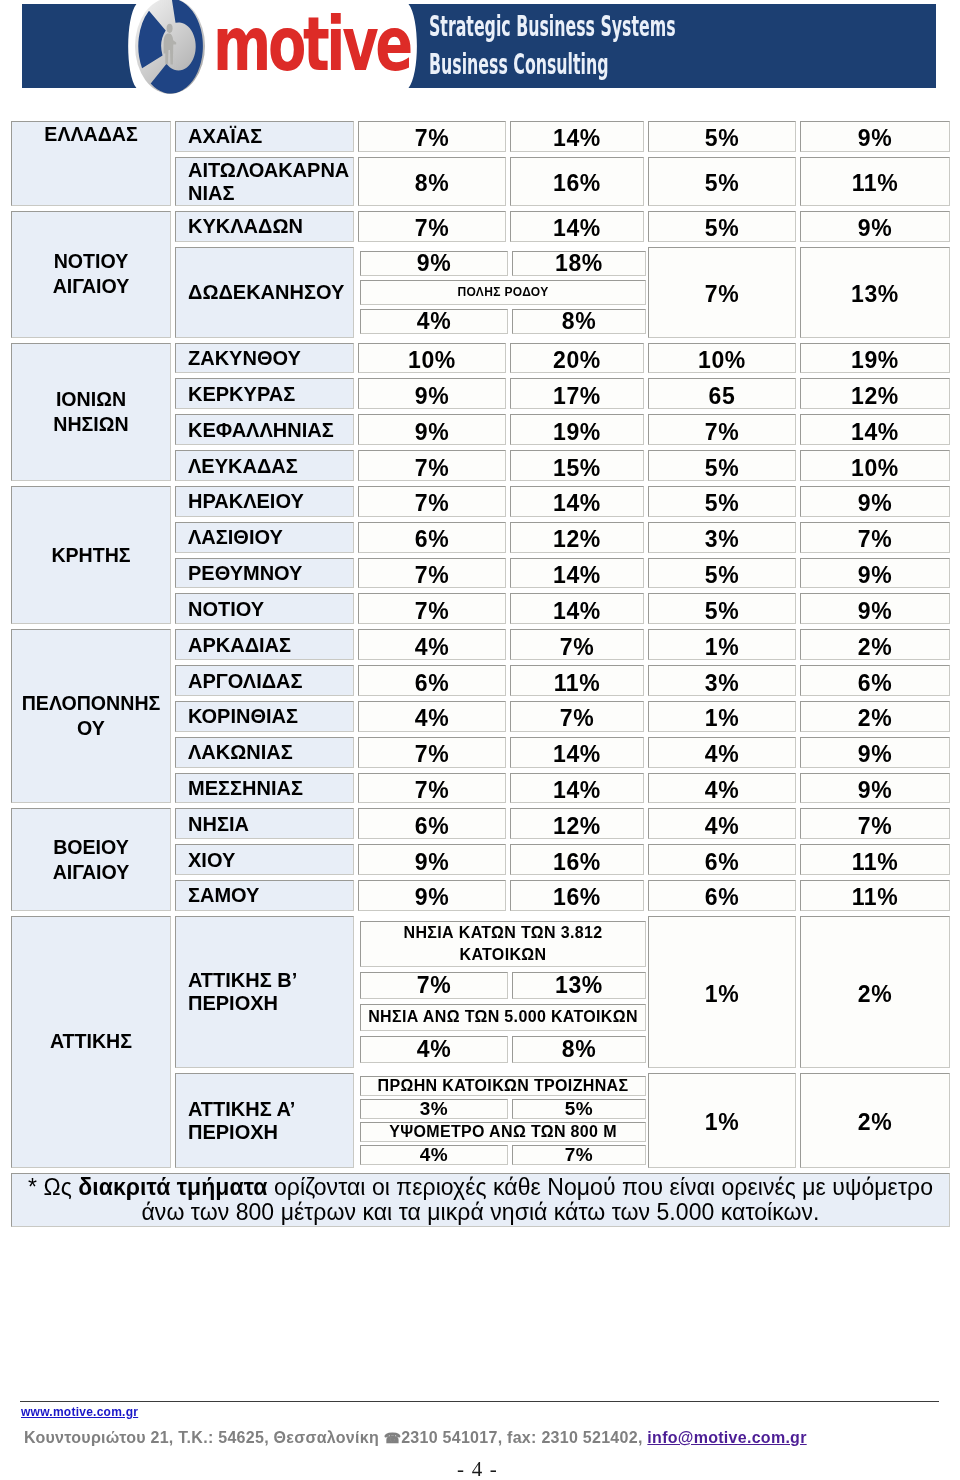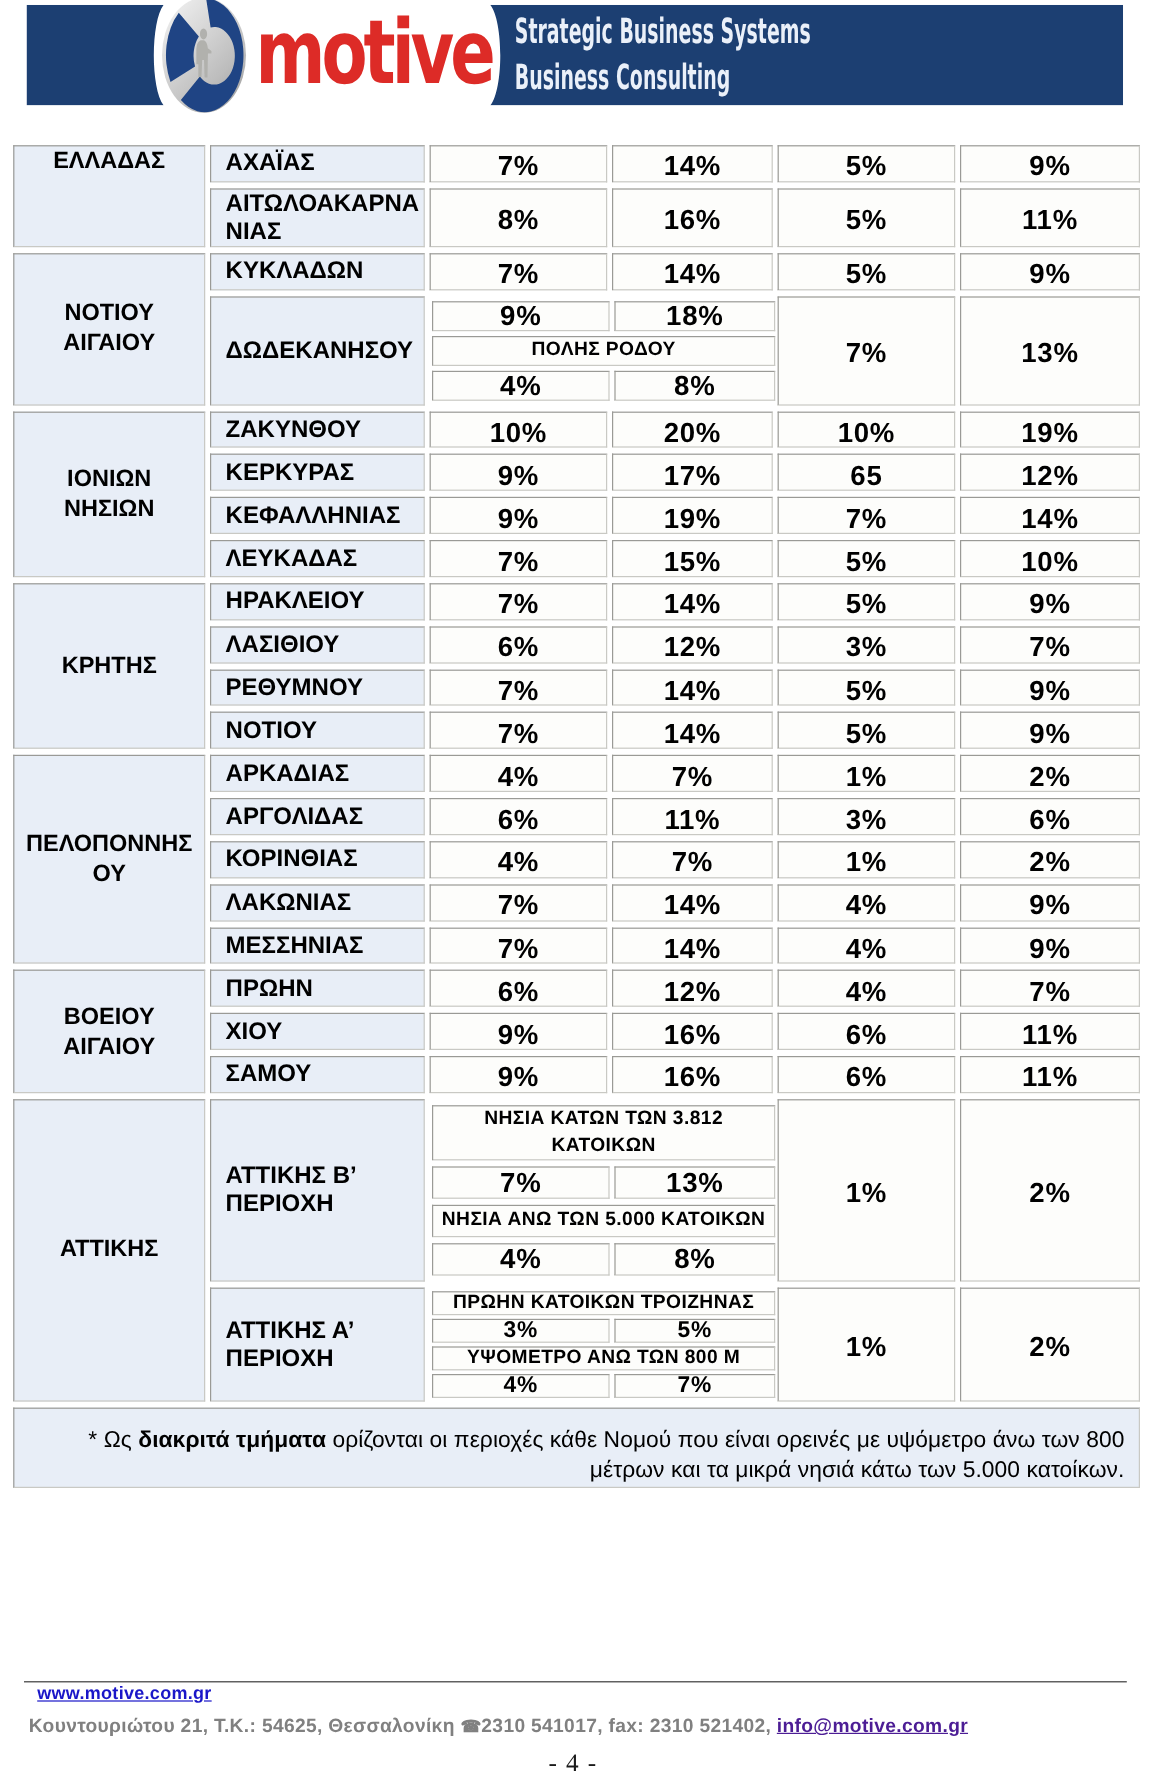--- a/index.html
+++ b/index.html
@@ -33,43 +33,43 @@
   #tbl td.nom{background:#e8eef7;letter-spacing:0;font-size:20px;line-height:23px;text-align:left;
               padding:1px 3px 0 12px;overflow-wrap:break-word;word-break:break-word;}
   #tbl td.nestwrap{padding:0;border:none;background:transparent;}
 
   .inner{width:290px;border-collapse:separate;border-spacing:4px 4px;margin:0 0 0 -2px;table-layout:fixed;}
   .inner col.ic1{width:148px}.inner col.ic2{width:134px}
   .inner tr{height:25px;}
   .inner td{border:1px solid #9a9a96;border-right-color:#c9c9c4;border-bottom-color:#c9c9c4;background:#fdfdfb;text-align:center;
             box-sizing:border-box;font-weight:bold;font-size:23px;line-height:23px;
             padding:0;vertical-align:middle;letter-spacing:0.6px;}
-  .inner td.cap{font-size:16px;line-height:20px;letter-spacing:0.35px;padding:0 3px;}
+  .inner td.cap{font-size:12px;line-height:20px;letter-spacing:0.35px;padding:0 3px;}
 
   
   #tbl > tbody > tr:nth-child(21) .inner{border-spacing:4px 5px;}
   #tbl > tbody > tr:nth-child(21) .inner tr{height:27px;}
   #tbl > tbody > tr:nth-child(21) .inner td{line-height:24px;}
   #tbl > tbody > tr:nth-child(21) .inner td.cap{font-size:16px;line-height:22px;}
   
   #tbl > tbody > tr:nth-child(22) .inner{border-spacing:4px 3px;}
   #tbl > tbody > tr:nth-child(22) .inner tr{height:19px;}
   #tbl > tbody > tr:nth-child(22) .inner td{line-height:18px;font-size:19px;}
   #tbl > tbody > tr:nth-child(22) .inner td.cap{font-size:16px;line-height:18px;}
 
-  #tbl > tbody > tr > td#foot-note{background:#e8eef7;font-weight:normal;font-size:19px;
-             text-align:right;line-height:25px;padding:14px 12px 1px;white-space:normal;
+  #tbl > tbody > tr > td#foot-note{background:#e8eef7;font-weight:normal;font-size:23px;
+             text-align:center;line-height:25px;padding:1px 12px 1px;white-space:normal;
              letter-spacing:0.05px;}
   #foot-note b{font-weight:bold;}
 
   
   #ftr{position:absolute;left:20px;top:1401px;width:920px;}
   #ftr .rule{border-top:1.6px solid #3b3b3b;width:919px;}
-  #ftr .site{font-size:15px;font-weight:bold;color:#1a16c8;text-decoration:underline;
-             margin-top:0px;margin-left:11px;letter-spacing:0.25px;line-height:20px;}
+  #ftr .site{font-size:12px;font-weight:bold;color:#1a16c8;text-decoration:underline;
+             margin-top:0px;margin-left:1px;letter-spacing:0.25px;line-height:20px;}
   #ftr .addr{font-size:16px;font-weight:bold;color:#808080;margin-top:6px;margin-left:4px;
              letter-spacing:0.28px;line-height:20px;white-space:nowrap;}
   #ftr .addr a{color:#4c1d95;text-decoration:underline;}
   #ftr .faxicon{font-size:14px;letter-spacing:0;}
   #pageno{position:absolute;left:0;top:1458px;width:955px;text-align:center;
           font-size:21px;color:#1a1a1a;font-weight:normal;line-height:22px;letter-spacing:1.2px;
           font-family:"Liberation Serif",serif;}
 </style>
 </head>
 <body>
@@ -269,21 +269,21 @@
       </tr>
       <tr>
         <td class="nom">ΜΕΣΣΗΝΙΑΣ</td>
         <td class="num">7%</td>
         <td class="num">14%</td>
         <td class="num">4%</td>
         <td class="num">9%</td>
       </tr>
       <tr>
         <td class="reg" rowspan="3">ΒΟΕΙΟΥ ΑΙΓΑΙΟΥ</td>
-        <td class="nom">ΠΡΩΗΝ</td>
+        <td class="nom">ΝΗΣΙΑ</td>
         <td class="num">6%</td>
         <td class="num">12%</td>
         <td class="num">4%</td>
         <td class="num">7%</td>
       </tr>
       <tr>
         <td class="nom">ΧΙΟΥ</td>
         <td class="num">9%</td>
         <td class="num">16%</td>
         <td class="num">6%</td>

